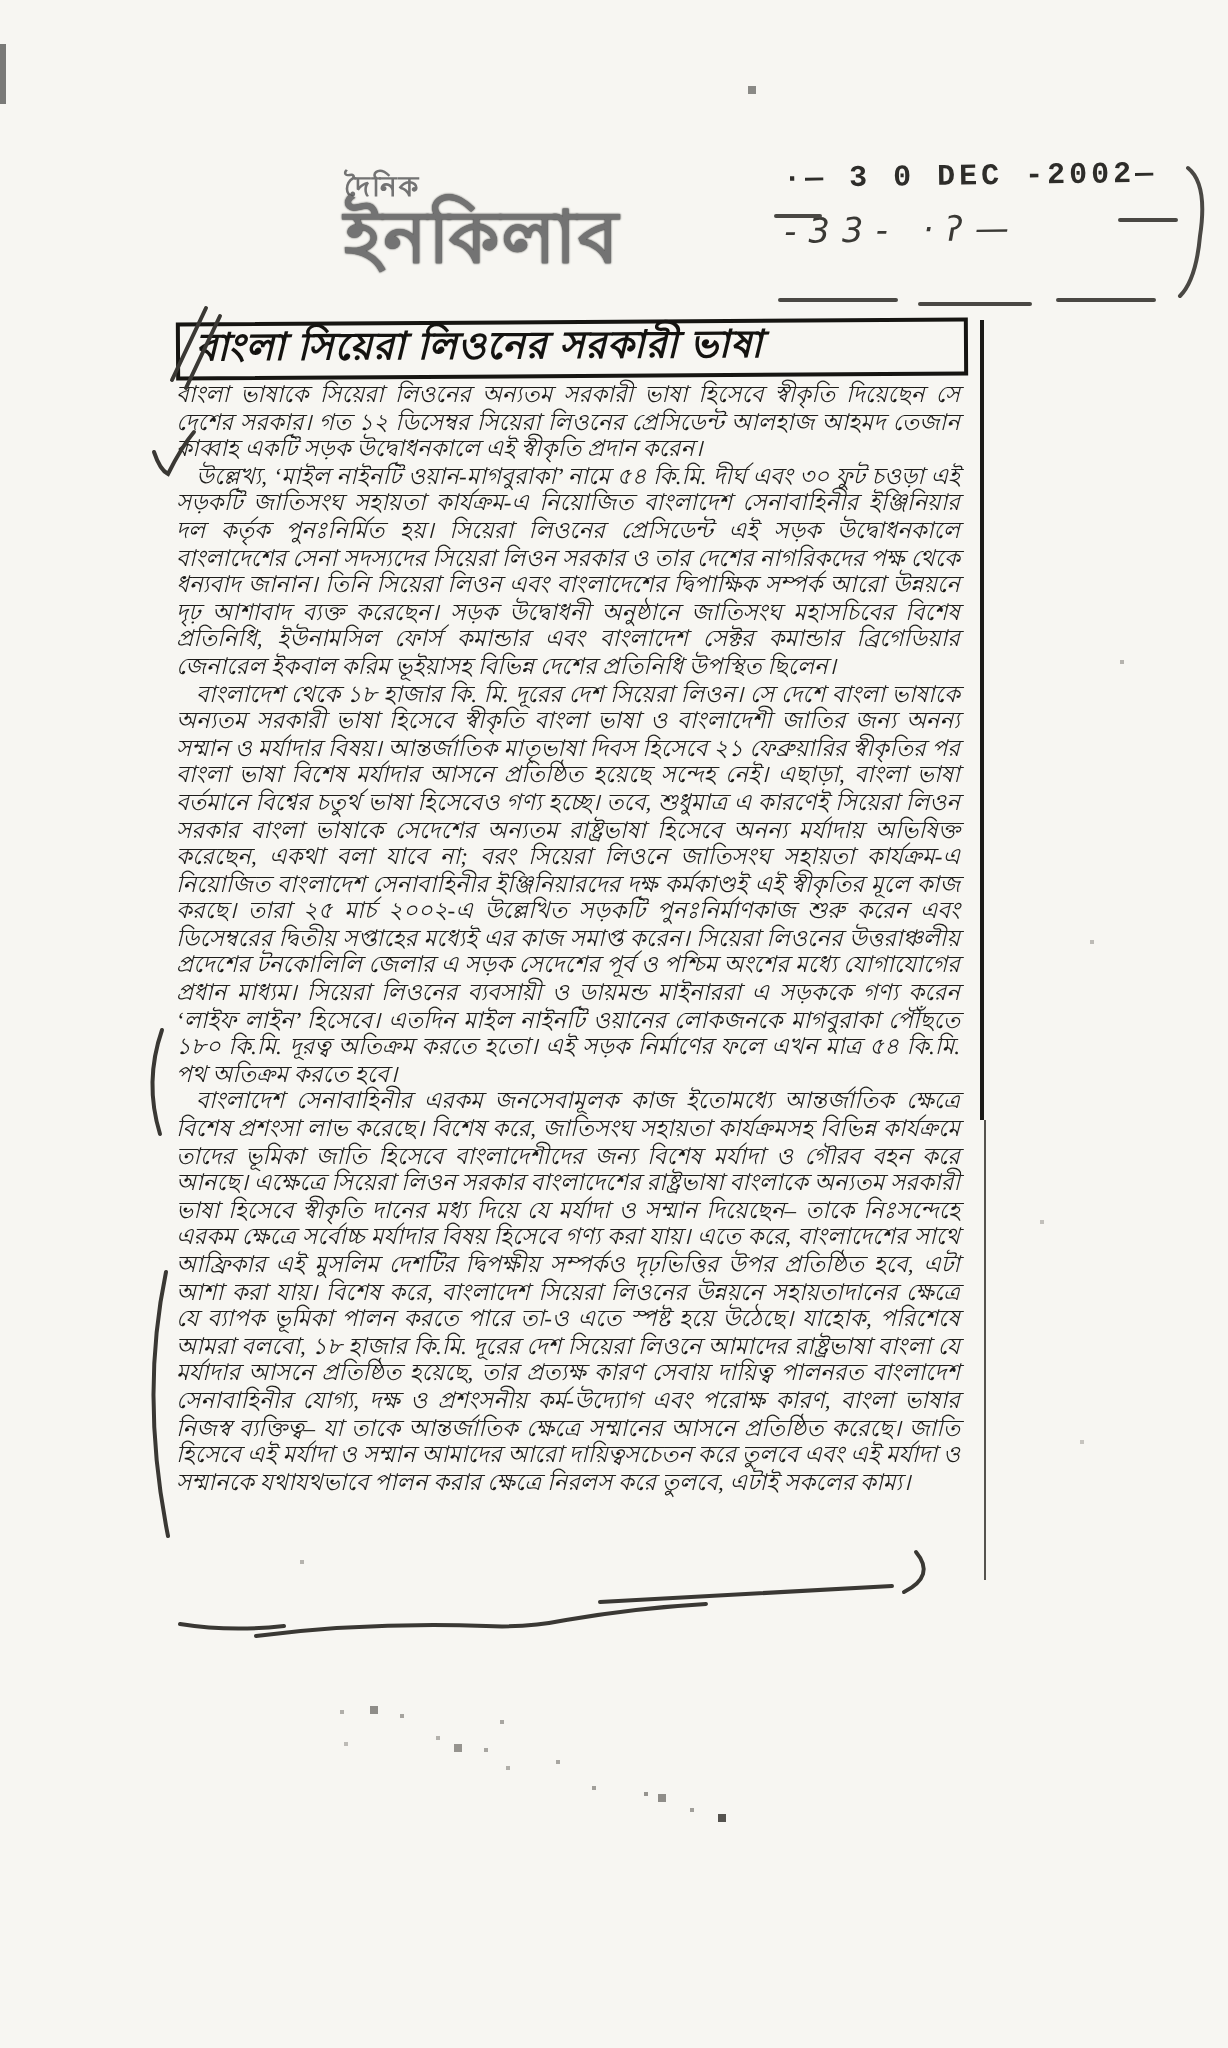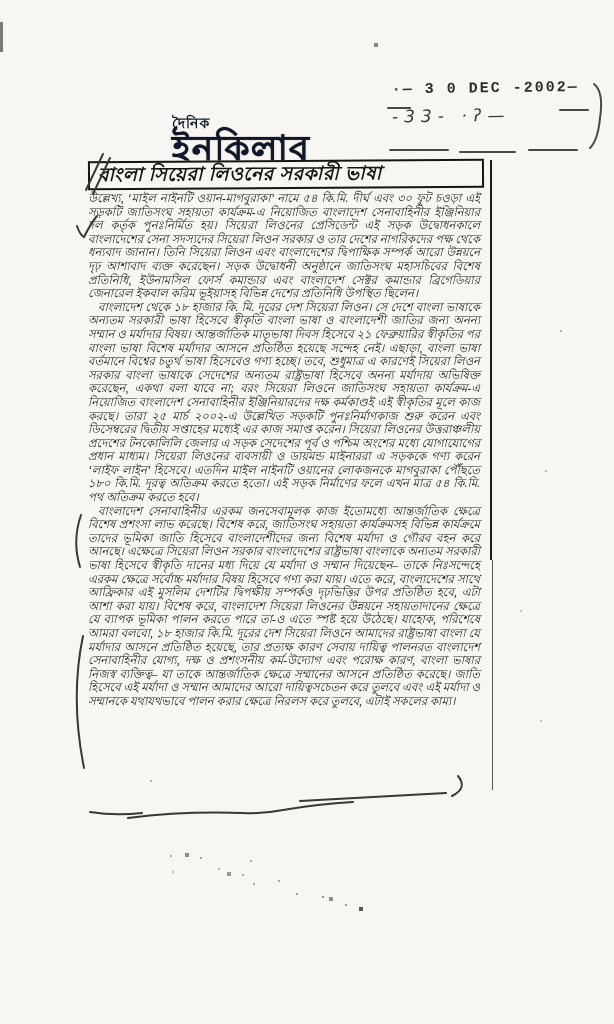--- a/index.html
+++ b/index.html
@@ -10,21 +10,21 @@
     position:relative;overflow:hidden;
   }
   .page{
     position:absolute;left:0;top:0;width:614px;height:1024px;
     background:#f7f6f2;
   }
   .edge-strip{
     position:absolute;left:0;top:22px;width:3px;height:30px;background:#7a7a78;
   }
   
-  .masthead{position:absolute;left:172px;top:86px;color:#0f172a;margin-top:30px;}
+  .masthead{position:absolute;left:172px;top:86px;color:#737373;}
   .masthead .pre{
     font-family:"Liberation Sans","DejaVu Sans",sans-serif;
     font-size:14px;font-weight:bold;letter-spacing:1px;line-height:14px;
   }
   .masthead .title{
     font-family:"Liberation Sans","DejaVu Sans",sans-serif;
     font-size:36px;font-weight:bold;line-height:38px;letter-spacing:1px;
     text-shadow:0 0 1px #1a1a18;
   }
   
@@ -114,20 +114,21 @@
       <span>-33-</span>
       <span>·ʔ—</span>
     </div>
   </div>
 
   <div class="article">
     <div class="headline-box">
       <h1>বাংলা সিয়েরা লিওনের সরকারী ভাষা</h1>
     </div>
     <div class="body-text">
+      <p>বাংলা ভাষাকে সিয়েরা লিওনের অন্যতম সরকারী ভাষা হিসেবে স্বীকৃতি দিয়েছেন সে দেশের সরকার। গত ১২ ডিসেম্বর সিয়েরা লিওনের প্রেসিডেন্ট আলহাজ আহমদ তেজান কাব্বাহ একটি সড়ক উদ্বোধনকালে এই স্বীকৃতি প্রদান করেন।</p>
       <p>উল্লেখ্য, ‘মাইল নাইনটি ওয়ান-মাগবুরাকা’ নামে ৫৪ কি.মি. দীর্ঘ এবং ৩০ ফুট চওড়া এই সড়কটি জাতিসংঘ সহায়তা কার্যক্রম-এ নিয়োজিত বাংলাদেশ সেনাবাহিনীর ইঞ্জিনিয়ার দল কর্তৃক পুনঃনির্মিত হয়। সিয়েরা লিওনের প্রেসিডেন্ট এই সড়ক উদ্বোধনকালে বাংলাদেশের সেনা সদস্যদের সিয়েরা লিওন সরকার ও তার দেশের নাগরিকদের পক্ষ থেকে ধন্যবাদ জানান। তিনি সিয়েরা লিওন এবং বাংলাদেশের দ্বিপাক্ষিক সম্পর্ক আরো উন্নয়নে দৃঢ় আশাবাদ ব্যক্ত করেছেন। সড়ক উদ্বোধনী অনুষ্ঠানে জাতিসংঘ মহাসচিবের বিশেষ প্রতিনিধি, ইউনামসিল ফোর্স কমান্ডার এবং বাংলাদেশ সেক্টর কমান্ডার ব্রিগেডিয়ার জেনারেল ইকবাল করিম ভূইয়াসহ বিভিন্ন দেশের প্রতিনিধি উপস্থিত ছিলেন।</p>
       <p>বাংলাদেশ থেকে ১৮ হাজার কি. মি. দূরের দেশ সিয়েরা লিওন। সে দেশে বাংলা ভাষাকে অন্যতম সরকারী ভাষা হিসেবে স্বীকৃতি বাংলা ভাষা ও বাংলাদেশী জাতির জন্য অনন্য সম্মান ও মর্যাদার বিষয়। আন্তর্জাতিক মাতৃভাষা দিবস হিসেবে ২১ ফেব্রুয়ারির স্বীকৃতির পর বাংলা ভাষা বিশেষ মর্যাদার আসনে প্রতিষ্ঠিত হয়েছে সন্দেহ নেই। এছাড়া, বাংলা ভাষা বর্তমানে বিশ্বের চতুর্থ ভাষা হিসেবেও গণ্য হচ্ছে। তবে, শুধুমাত্র এ কারণেই সিয়েরা লিওন সরকার বাংলা ভাষাকে সেদেশের অন্যতম রাষ্ট্রভাষা হিসেবে অনন্য মর্যাদায় অভিষিক্ত করেছেন, একথা বলা যাবে না; বরং সিয়েরা লিওনে জাতিসংঘ সহায়তা কার্যক্রম-এ নিয়োজিত বাংলাদেশ সেনাবাহিনীর ইঞ্জিনিয়ারদের দক্ষ কর্মকাণ্ডই এই স্বীকৃতির মূলে কাজ করছে। তারা ২৫ মার্চ ২০০২-এ উল্লেখিত সড়কটি পুনঃনির্মাণকাজ শুরু করেন এবং ডিসেম্বরের দ্বিতীয় সপ্তাহের মধ্যেই এর কাজ সমাপ্ত করেন। সিয়েরা লিওনের উত্তরাঞ্চলীয় প্রদেশের টনকোলিলি জেলার এ সড়ক সেদেশের পূর্ব ও পশ্চিম অংশের মধ্যে যোগাযোগের প্রধান মাধ্যম। সিয়েরা লিওনের ব্যবসায়ী ও ডায়মন্ড মাইনাররা এ সড়ককে গণ্য করেন ‘লাইফ লাইন’ হিসেবে। এতদিন মাইল নাইনটি ওয়ানের লোকজনকে মাগবুরাকা পৌঁছতে ১৮০ কি.মি. দূরত্ব অতিক্রম করতে হতো। এই সড়ক নির্মাণের ফলে এখন মাত্র ৫৪ কি.মি. পথ অতিক্রম করতে হবে।</p>
       <p>বাংলাদেশ সেনাবাহিনীর এরকম জনসেবামূলক কাজ ইতোমধ্যে আন্তর্জাতিক ক্ষেত্রে বিশেষ প্রশংসা লাভ করেছে। বিশেষ করে, জাতিসংঘ সহায়তা কার্যক্রমসহ বিভিন্ন কার্যক্রমে তাদের ভূমিকা জাতি হিসেবে বাংলাদেশীদের জন্য বিশেষ মর্যাদা ও গৌরব বহন করে আনছে। এক্ষেত্রে সিয়েরা লিওন সরকার বাংলাদেশের রাষ্ট্রভাষা বাংলাকে অন্যতম সরকারী ভাষা হিসেবে স্বীকৃতি দানের মধ্য দিয়ে যে মর্যাদা ও সম্মান দিয়েছেন– তাকে নিঃসন্দেহে এরকম ক্ষেত্রে সর্বোচ্চ মর্যাদার বিষয় হিসেবে গণ্য করা যায়। এতে করে, বাংলাদেশের সাথে আফ্রিকার এই মুসলিম দেশটির দ্বিপক্ষীয় সম্পর্কও দৃঢ়ভিত্তির উপর প্রতিষ্ঠিত হবে, এটা আশা করা যায়। বিশেষ করে, বাংলাদেশ সিয়েরা লিওনের উন্নয়নে সহায়তাদানের ক্ষেত্রে যে ব্যাপক ভূমিকা পালন করতে পারে তা-ও এতে স্পষ্ট হয়ে উঠেছে। যাহোক, পরিশেষে আমরা বলবো, ১৮ হাজার কি.মি. দূরের দেশ সিয়েরা লিওনে আমাদের রাষ্ট্রভাষা বাংলা যে মর্যাদার আসনে প্রতিষ্ঠিত হয়েছে, তার প্রত্যক্ষ কারণ সেবায় দায়িত্ব পালনরত বাংলাদেশ সেনাবাহিনীর যোগ্য, দক্ষ ও প্রশংসনীয় কর্ম-উদ্যোগ এবং পরোক্ষ কারণ, বাংলা ভাষার নিজস্ব ব্যক্তিত্ব– যা তাকে আন্তর্জাতিক ক্ষেত্রে সম্মানের আসনে প্রতিষ্ঠিত করেছে। জাতি হিসেবে এই মর্যাদা ও সম্মান আমাদের আরো দায়িত্বসচেতন করে তুলবে এবং এই মর্যাদা ও সম্মানকে যথাযথভাবে পালন করার ক্ষেত্রে নিরলস করে তুলবে, এটাই সকলের কাম্য।</p>
     </div>
   </div>
 
   <div class="article-border"></div>
   <div class="article-border-thin"></div>
 
   <svg class="pen-marks" width="614" height="1024" viewBox="0 0 614 1024" xmlns="http://www.w3.org/2000/svg">

